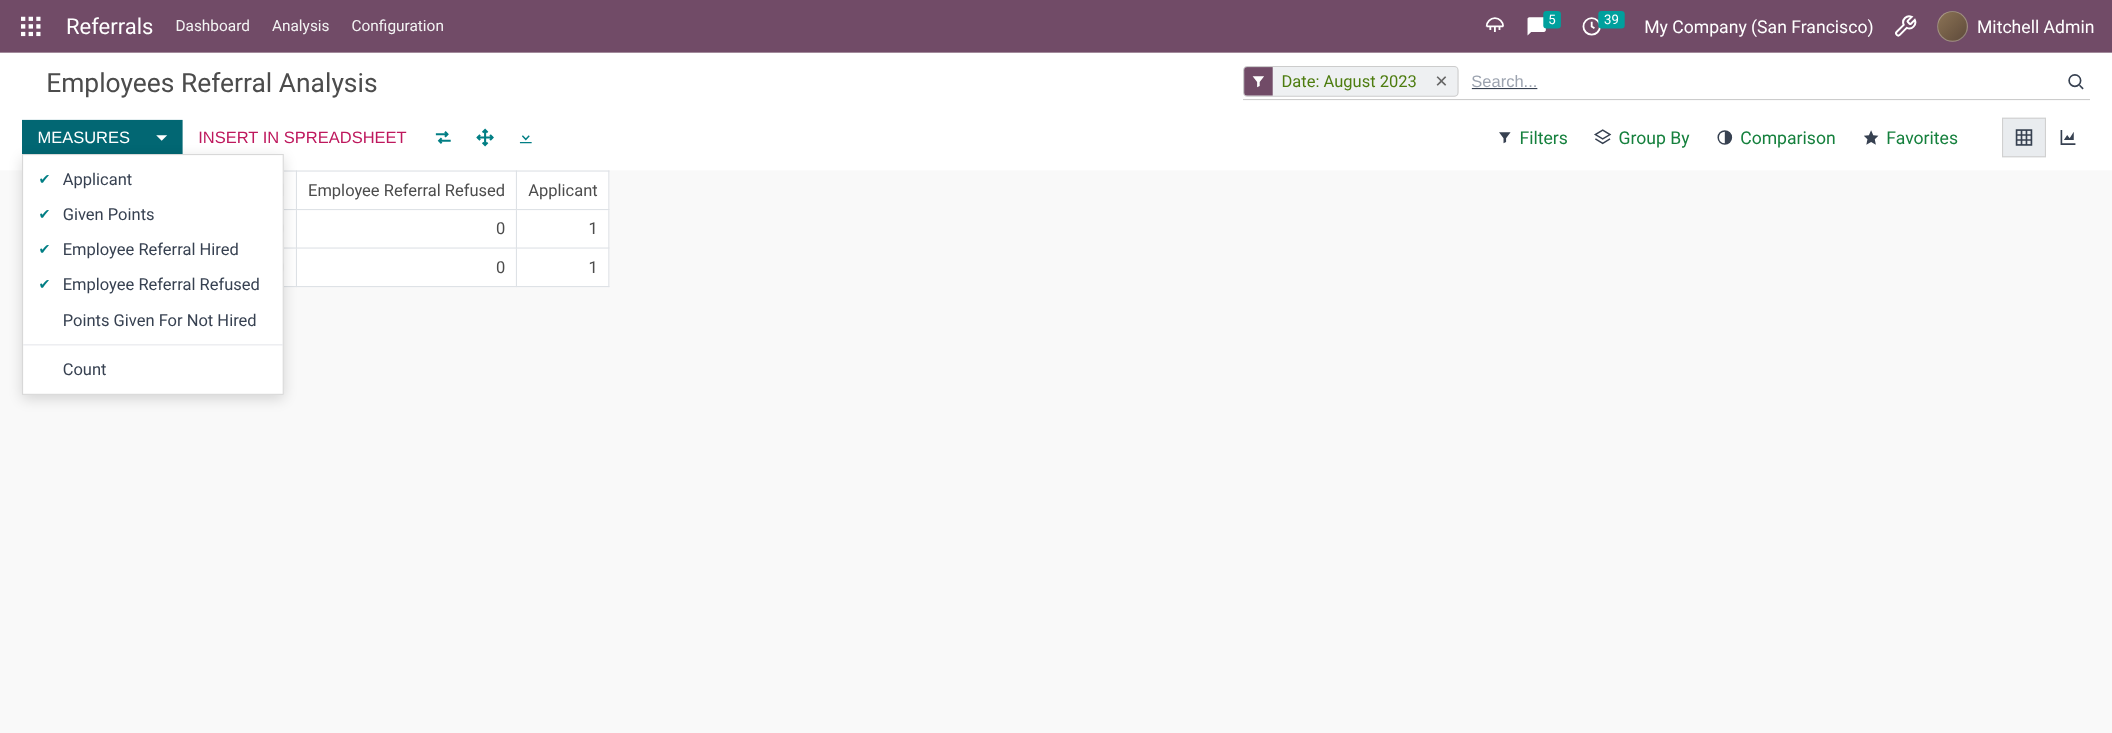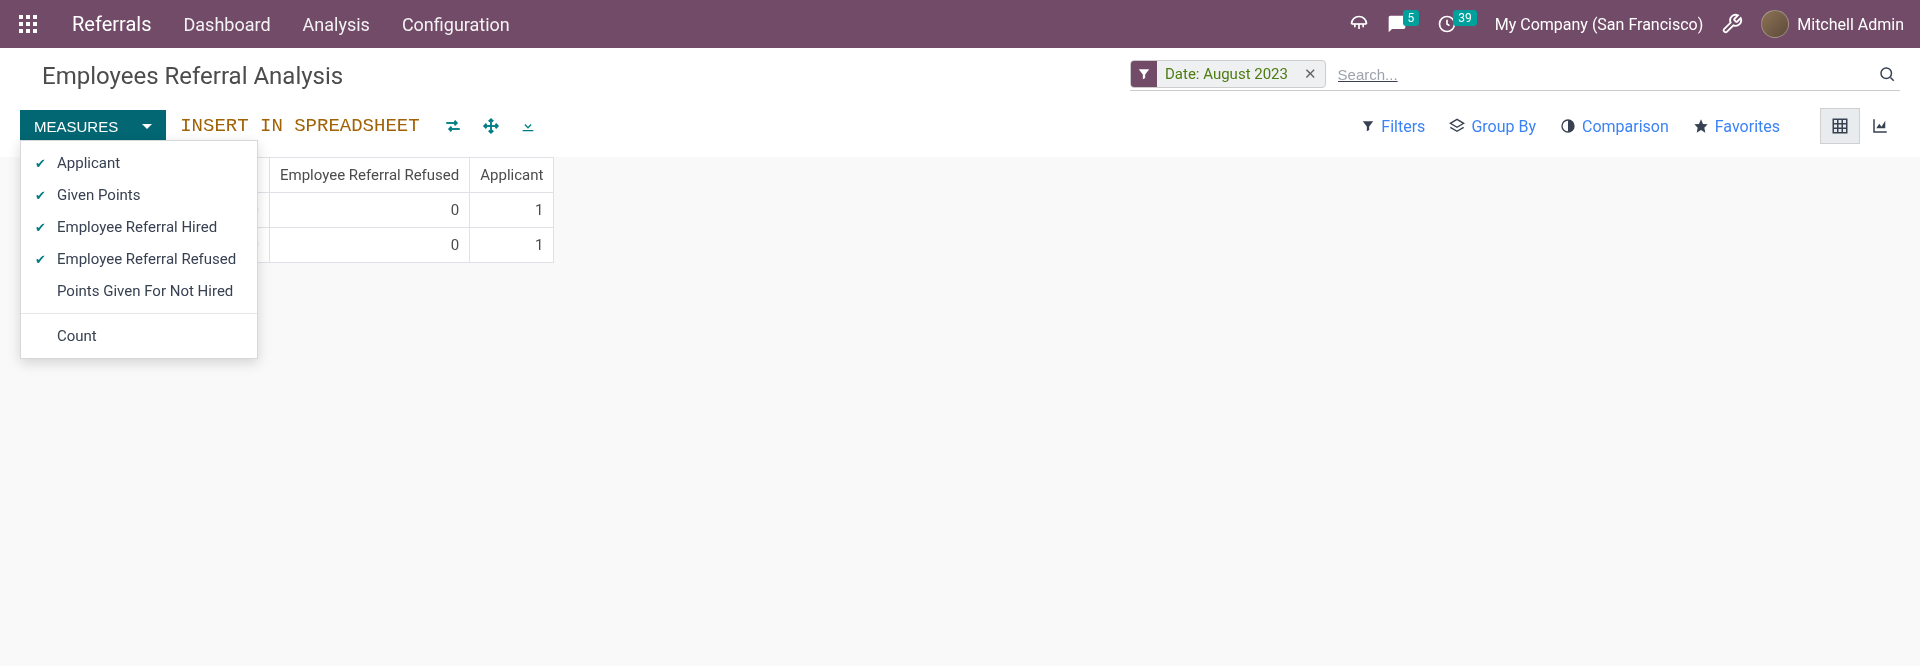--- a/index.html
+++ b/index.html
@@ -1,23 +1,23 @@
 <!DOCTYPE html>
 <html><head>
 <meta charset="utf-8">
 <style>
 * { margin: 0; padding: 0; box-sizing: border-box; }
 body { font-family: -apple-system, BlinkMacSystemFont, "Segoe UI", Roboto, "Helvetica Neue", Arial, sans-serif; font-size: 14px; color: #374151; background: #f9f9f9; width: 1920px; height: 666px; overflow: hidden; }
 
 
 .navbar { background: #714B67; height: 48px; display: flex; align-items: center; padding: 0 16px; color: #fff; }
-.navbar-left { display: flex; align-items: center; gap: 32px; }
+.navbar-left { display: flex; align-items: center; gap: 20px; }
 .apps-icon { width: 24px; height: 24px; display: flex; align-items: center; justify-content: center; }
 .brand { font-size: 20px; font-weight: 400; color: #fff; }
-.nav-link { color: #f3f3f3; font-size: 18px; cursor: pointer; }
+.nav-link { color: #f3f3f3; font-size: 14px; cursor: pointer; }
 .navbar-right { margin-left: auto; display: flex; align-items: center; gap: 18px; }
 .badge-wrap { position: relative; display: flex; align-items: center; }
 .badge { background: #00A09D; color: #fff; font-size: 12px; padding: 1px 5px; border-radius: 3px; margin-left: -4px; position: relative; top: -6px; }
 .company-name { font-size: 16px; color: #fff; }
 .user-block { display: flex; align-items: center; gap: 8px; }
 .avatar { width: 28px; height: 28px; border-radius: 50%; background: linear-gradient(135deg, #8b7355 0%, #5e4a3a 100%); border: 1px solid rgba(255,255,255,0.3); }
 .user-name { font-size: 16px; color: #fff; }
 
 
 .title-row { background: #fff; padding: 12px 20px 8px 20px; display: flex; align-items: center; border-bottom: 0; }
@@ -28,24 +28,24 @@
 .facet-label { padding: 0 8px; font-size: 15px; color: #4d7c0f; }
 .facet-remove { padding: 0 8px; color: #666; cursor: pointer; font-size: 15px; }
 .search-input { flex: 1; border: none; outline: none; font-size: 15px; color: #374151; background: transparent; padding: 4px; text-decoration: underline; }
 .search-input::placeholder { color: #9ca3af; }
 .search-icon { color: #374151; cursor: pointer; padding: 4px; }
 
 
 .control-row { background: #fff; padding: 8px 20px 12px 20px; display: flex; align-items: center; }
 .measures-btn { background: #026773; color: #fff; padding: 8px 14px; border: none; font-size: 15px; cursor: pointer; display: flex; align-items: center; gap: 24px; }
 .caret-down { width: 0; height: 0; border-left: 5px solid transparent; border-right: 5px solid transparent; border-top: 5px solid #fff; }
-.insert-btn { color: #a16207; font-size: 19px; padding: 8px 14px; background: none; border: none; cursor: pointer; font-family: Liberation Mono, monospace; }
+.insert-btn { color: #be185d; font-size: 15px; padding: 8px 14px; background: none; border: none; cursor: pointer; }
 .icon-btn { color: #017e84; background: none; border: none; cursor: pointer; padding: 6px 10px; font-size: 17px; }
 .right-controls { margin-left: auto; display: flex; align-items: center; gap: 24px; }
-.filter-btn { display: flex; align-items: center; gap: 6px; color: #3b82f6; font-size: 16px; cursor: pointer; }
+.filter-btn { display: flex; align-items: center; gap: 6px; color: #15803d; font-size: 16px; cursor: pointer; }
 .view-switch { display: flex; gap: 0; margin-left: 16px; }
 .view-btn { width: 40px; height: 36px; display: flex; align-items: center; justify-content: center; border: 1px solid transparent; cursor: pointer; color: #374151; }
 .view-btn.active { background: #e9ecef; border: 1px solid #d0d0d0; }
 
 
 .dropdown { position: absolute; left: 20px; top: 140px; background: #fff; border: 1px solid #d8d8d8; box-shadow: 0 4px 12px rgba(0,0,0,0.15); min-width: 238px; z-index: 100; padding: 6px 0; }
 .dropdown-item { padding: 7px 16px 7px 14px; font-size: 15px; color: #374151; cursor: pointer; display: flex; align-items: center; gap: 8px; }
 .check { color: #017e84; font-size: 13px; width: 14px; visibility: hidden; }
 .check.visible { visibility: visible; }
 .dropdown-divider { height: 1px; background: #e5e7eb; margin: 6px 0; }

